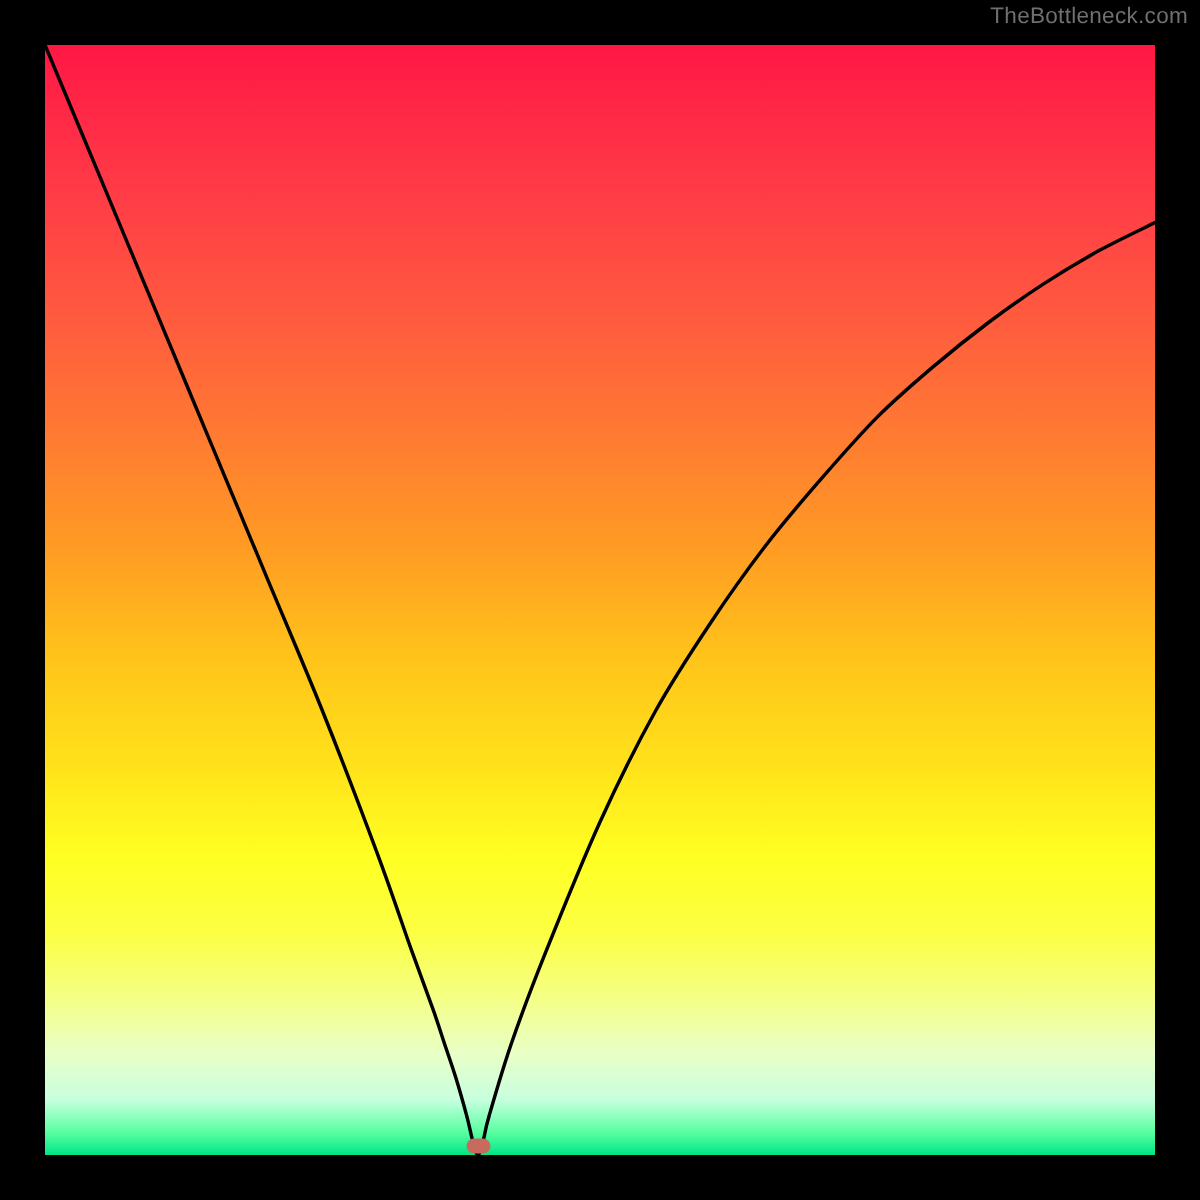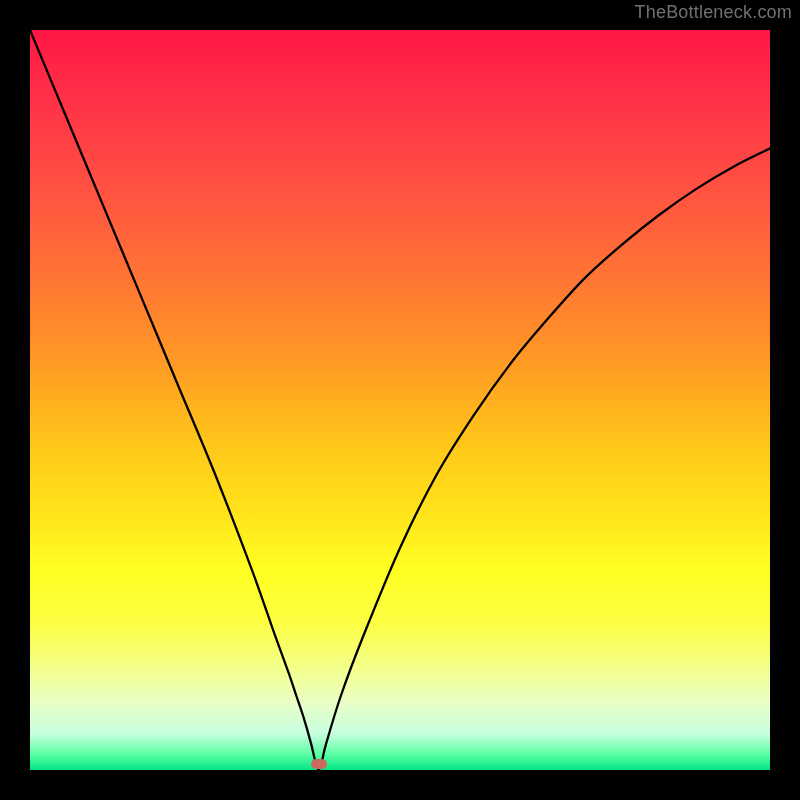--- a/index.html
+++ b/index.html
@@ -15,21 +15,21 @@
     position: relative;
     width: 800px;
     height: 800px;
     background: #000;
   }
   .watermark {
     position: absolute;
     top: 2px;
     right: 8px;
     color: #707070;
-    font-size: 18px;
+    font-size: 15px;
     font-weight: 500;
     letter-spacing: 0.2px;
     z-index: 3;
     text-align: right;
   }
   .plot-area {
     position: absolute;
     left: 30px;
     top: 30px;
     width: 740px;

